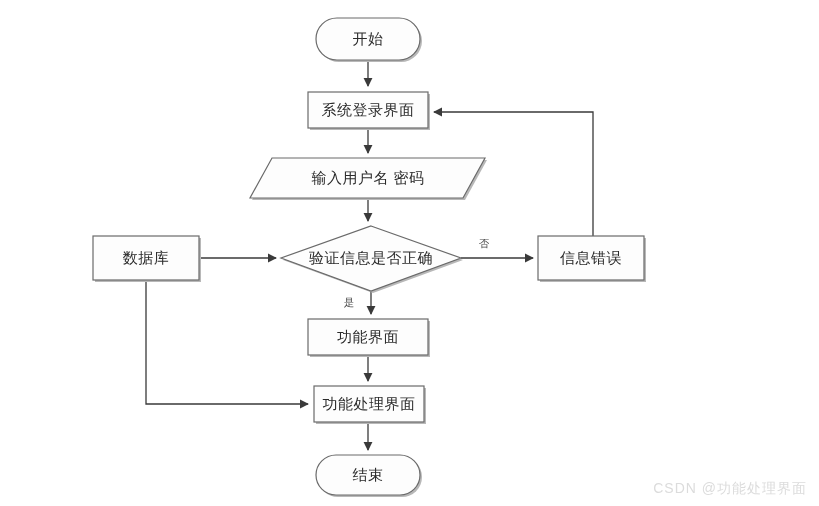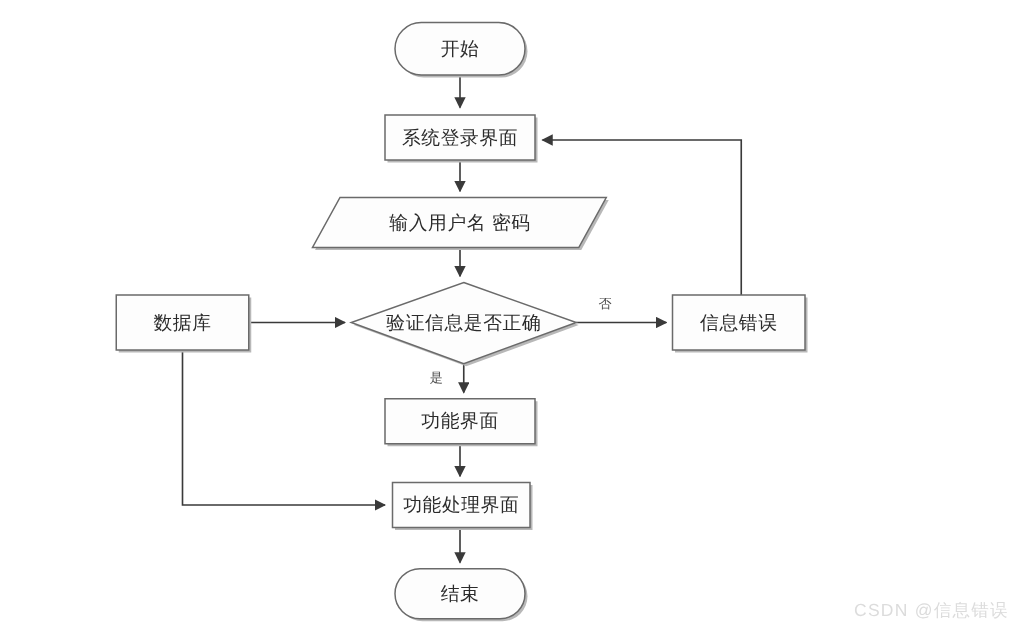--- a/index.html
+++ b/index.html
@@ -156,15 +156,15 @@
       </g>
 
       <g>
         <rect class="node-shape-shadow" x="318" y="457" width="104" height="40" rx="20" ry="20"></rect>
         <rect class="node-shape" x="316" y="455" width="104" height="40" rx="20" ry="20"></rect>
         <text class="node-text" x="368" y="476">结束</text>
       </g>
     </g>
   </svg>
 
-  <div class="watermark">CSDN @信息错误</div>
+  <div class="watermark">CSDN @功能处理界面</div>
 
 </div>
 
 </body></html>

